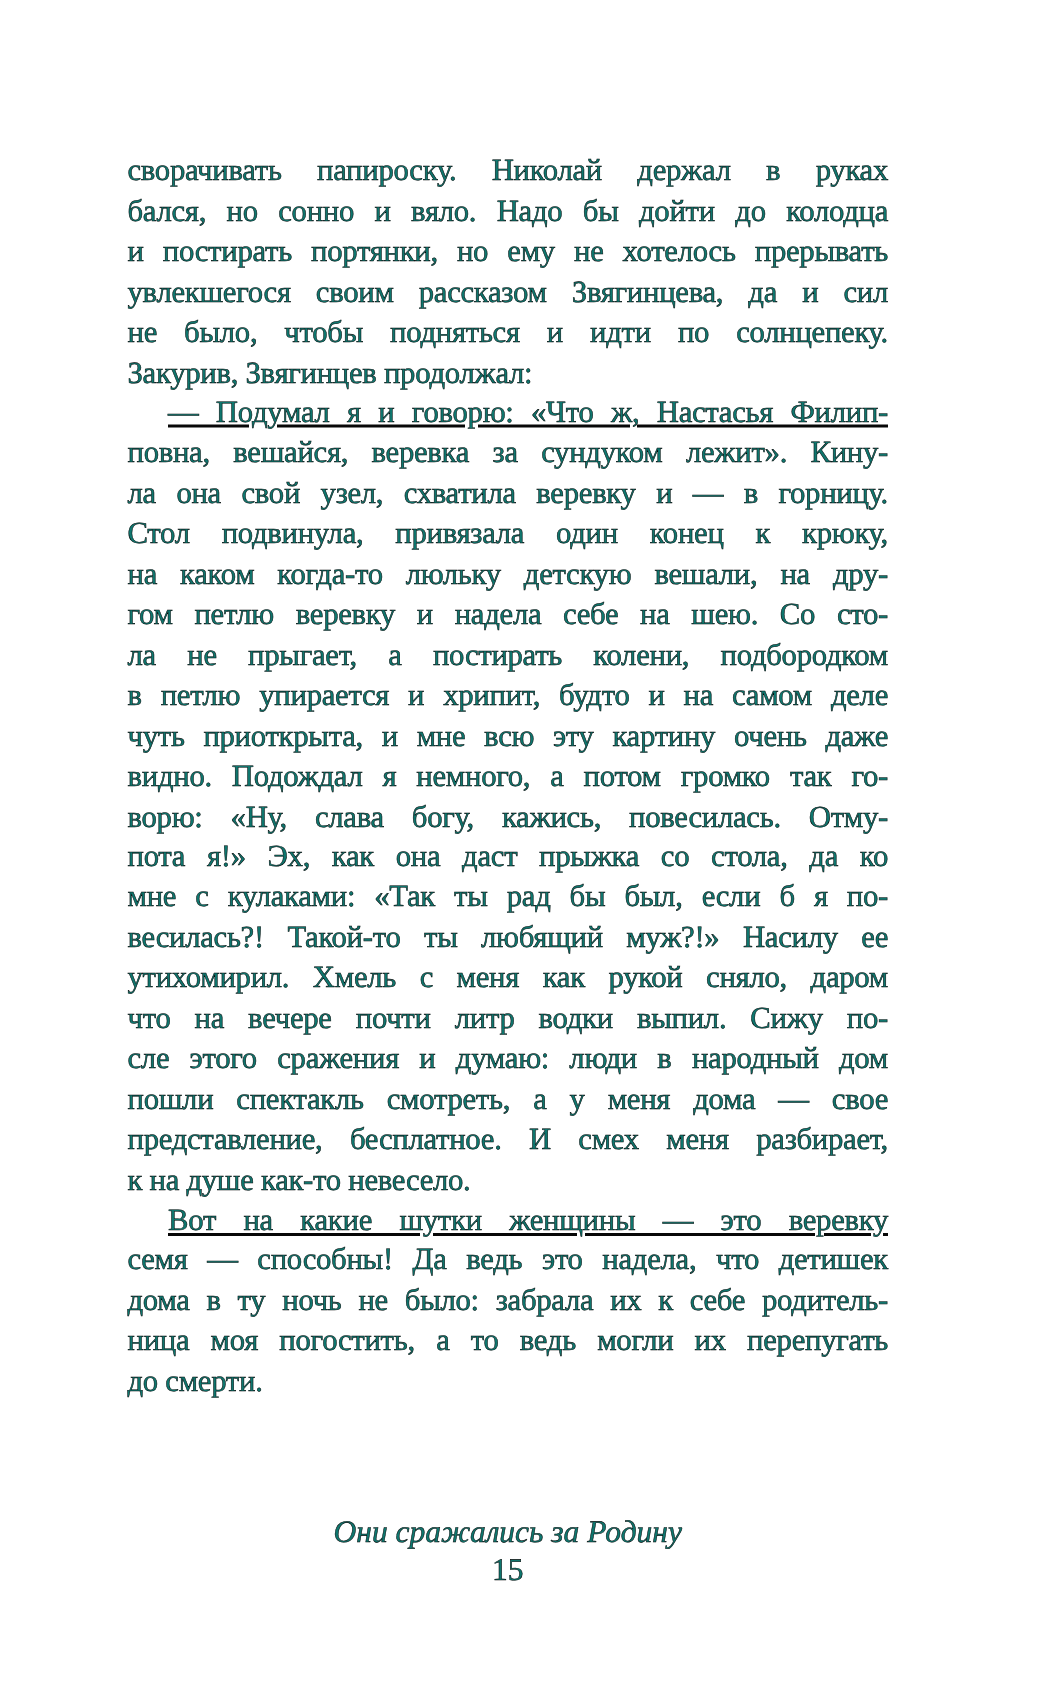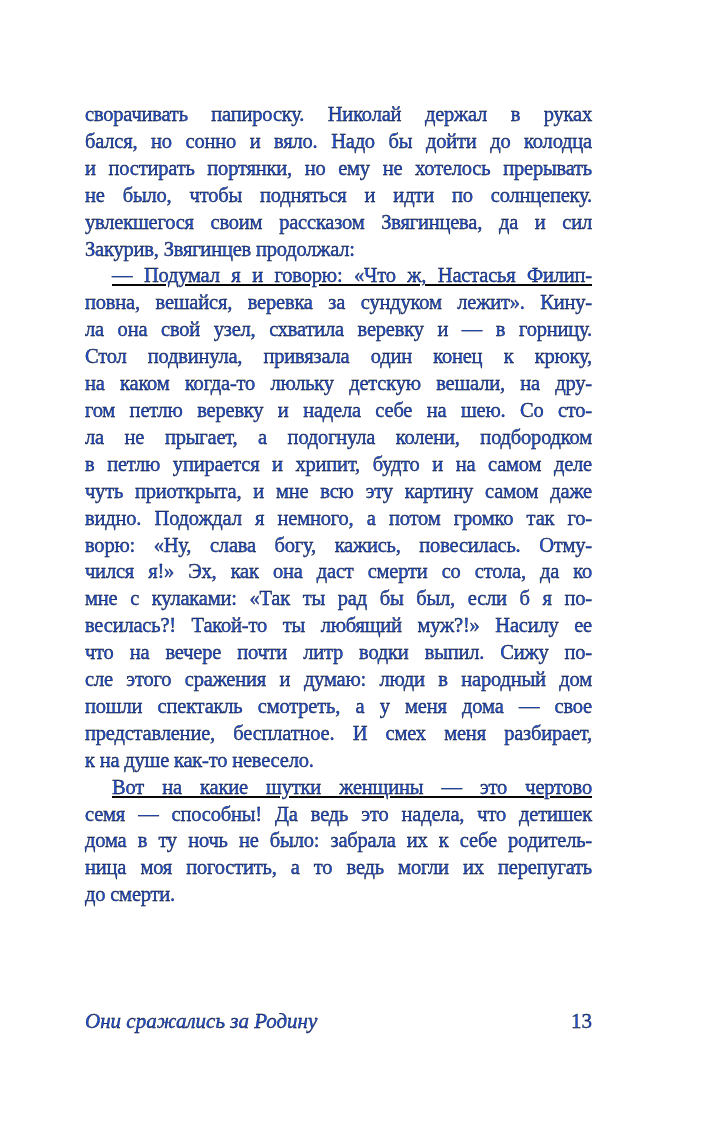--- a/index.html
+++ b/index.html
@@ -7,21 +7,21 @@
     padding: 0;
     background: #ffffff;
   }
   .page {
     position: relative;
     width: 709px;
     height: 1122px;
     background: #ffffff;
     overflow: hidden;
     font-family: "Liberation Serif", serif;
-    color: #1d4ed8;
+    color: #0f766e;
   }
   .text-block {
     position: absolute;
     left: 85px;
     top: 101px;
     width: 507px;
     font-size: 20.5px;
     line-height: 26.9px;
     letter-spacing: -0.2px;
     -webkit-text-stroke: 0.35px #070707;
@@ -43,62 +43,64 @@
   .footer {
     position: absolute;
     left: 85px;
     top: 1009px;
     width: 507px;
     display: flex;
     justify-content: space-between;
     align-items: center;
     font-size: 21px;
     line-height: 25px;
+    flex-direction: column;
     -webkit-text-stroke: 0.35px #070707;
   }
   .footer-title {
     font-style: italic;
   }
   .page-number {
     font-style: normal;
   }
 </style>
 </head>
 <body>
 
 <div class="page">
   <div class="text-block" id="text-block">
       <div class="line">сворачивать папироску. Николай держал в руках</div>
       <div class="line">бался, но сонно и вяло. Надо бы дойти до колодца</div>
       <div class="line">и постирать портянки, но ему не хотелось прерывать</div>
+      <div class="line">увлекшегося своим рассказом Звягинцева, да и сил</div>
       <div class="line">не было, чтобы подняться и идти по солнцепеку.</div>
-      <div class="line">увлекшегося своим рассказом Звягинцева, да и сил</div>
       <div class="line para-last">Закурив, Звягинцев продолжал:</div>
       <div class="line indent">— Подумал я и говорю: «Что ж, Настасья Филип-</div>
       <div class="line">повна, вешайся, веревка за сундуком лежит». Кину-</div>
       <div class="line">ла она свой узел, схватила веревку и — в горницу.</div>
       <div class="line">Стол подвинула, привязала один конец к крюку,</div>
       <div class="line">на каком когда-то люльку детскую вешали, на дру-</div>
       <div class="line">гом петлю веревку и надела себе на шею. Со сто-</div>
-      <div class="line">ла не прыгает, а подогнула колени, подбородком</div>
+      <div class="line">ла не прыгает, а постирать колени, подбородком</div>
       <div class="line">в петлю упирается и хрипит, будто и на самом деле</div>
-      <div class="line">чуть приоткрыта, и мне всю эту картину самом даже</div>
+      <div class="line">чуть приоткрыта, и мне всю эту картину очень даже</div>
       <div class="line">видно. Подождал я немного, а потом громко так го-</div>
       <div class="line">ворю: «Ну, слава богу, кажись, повесилась. Отму-</div>
-      <div class="line">чился я!» Эх, как она даст смерти со стола, да ко</div>
+      <div class="line">пота я!» Эх, как она даст прыжка со стола, да ко</div>
       <div class="line">мне с кулаками: «Так ты рад бы был, если б я по-</div>
       <div class="line">весилась?! Такой-то ты любящий муж?!» Насилу ее</div>
+      <div class="line">утихомирил. Хмель с меня как рукой сняло, даром</div>
       <div class="line">что на вечере почти литр водки выпил. Сижу по-</div>
       <div class="line">сле этого сражения и думаю: люди в народный дом</div>
       <div class="line">пошли спектакль смотреть, а у меня дома — свое</div>
       <div class="line">представление, бесплатное. И смех меня разбирает,</div>
       <div class="line para-last">к на душе как-то невесело.</div>
-      <div class="line indent">Вот на какие шутки женщины — это чертово</div>
+      <div class="line indent">Вот на какие шутки женщины — это веревку</div>
       <div class="line">семя — способны! Да ведь это надела, что детишек</div>
       <div class="line">дома в ту ночь не было: забрала их к себе родитель-</div>
       <div class="line">ница моя погостить, а то ведь могли их перепугать</div>
       <div class="line para-last">до смерти.</div>
     </div>
   <div class="footer">
     <span class="footer-title">Они сражались за Родину</span>
-    <span class="page-number">13</span>
+    <span class="page-number">15</span>
   </div>
 </div>
 
 </body></html>

